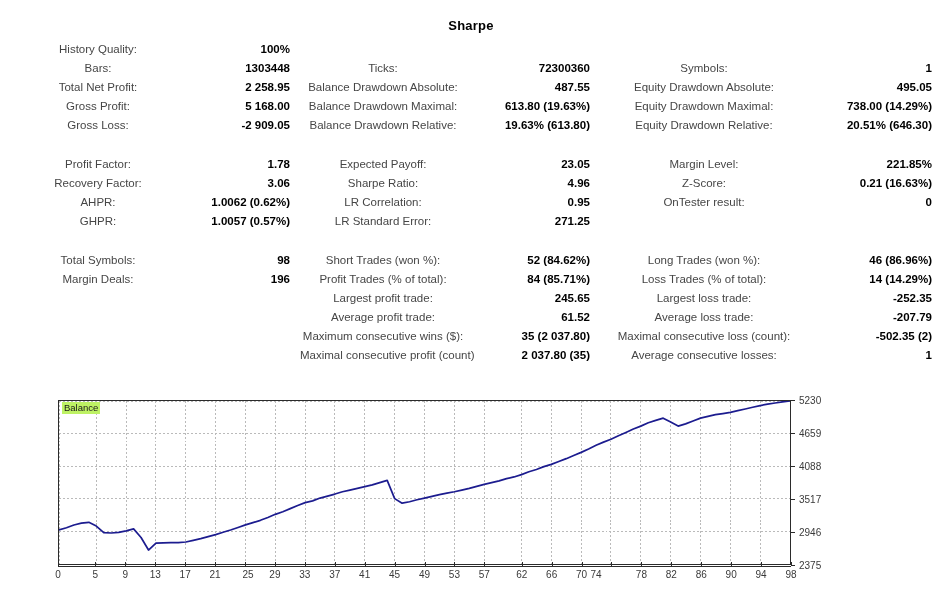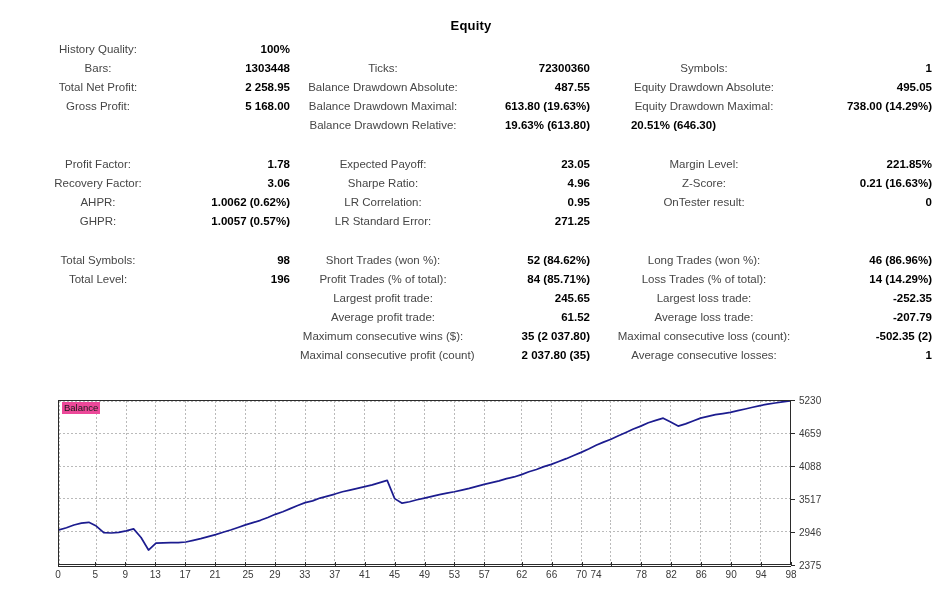--- a/index.html
+++ b/index.html
@@ -96,21 +96,21 @@
     box-sizing: border-box;
     background: #ffffff;
     overflow: hidden;
   }
   .chart-legend {
     position: absolute;
     left: 4px;
     top: 2px;
     font-size: 9.5px;
     color: #1a1a1a;
-    background: #ec4899;
+    background: #bef264;
     padding: 0 2px;
     z-index: 4;
     line-height: 12px;
   }
   .grid-svg, .series-svg {
     position: absolute;
     left: 0; top: 0;
     width: 100%;
     height: 100%;
   }
@@ -178,21 +178,21 @@
     left: 0;
     top: 0;
     width: 733px;
     height: 1px;
     background: #2b2b2b;
   }
 </style>
 </head>
 <body>
 
-<div class="results-title">Equity</div>
+<div class="results-title">Sharpe</div>
 
 <div class="stats-area">
 
   <div class="stats-row">
     <div class="stats-col col-1">
       <div class="stat">
         <span class="lbl">History Quality:</span>
         <span class="val">100%</span>
       </div>
       <div class="stat">
@@ -200,20 +200,24 @@
         <span class="val">1303448</span>
       </div>
       <div class="stat">
         <span class="lbl">Total Net Profit:</span>
         <span class="val">2 258.95</span>
       </div>
       <div class="stat">
         <span class="lbl">Gross Profit:</span>
         <span class="val">5 168.00</span>
       </div>
+      <div class="stat">
+        <span class="lbl">Gross Loss:</span>
+        <span class="val">-2 909.05</span>
+      </div>
     </div>
 
     <div class="stats-col col-2">
       <div class="stat empty">
         <span class="lbl"></span>
         <span class="val"></span>
       </div>
       <div class="stat">
         <span class="lbl">Ticks:</span>
         <span class="val">72300360</span>
@@ -243,20 +247,21 @@
       </div>
       <div class="stat">
         <span class="lbl">Equity Drawdown Absolute:</span>
         <span class="val">495.05</span>
       </div>
       <div class="stat">
         <span class="lbl">Equity Drawdown Maximal:</span>
         <span class="val">738.00 (14.29%)</span>
       </div>
       <div class="stat">
+        <span class="lbl">Equity Drawdown Relative:</span>
         <span class="val">20.51% (646.30)</span>
       </div>
     </div>
   </div>
 
   <div class="group-gap"></div>
 
   <div class="stats-row">
     <div class="stats-col col-1">
       <div class="stat">
@@ -318,21 +323,21 @@
 
   <div class="group-gap"></div>
 
   <div class="stats-row">
     <div class="stats-col col-1">
       <div class="stat">
         <span class="lbl">Total Symbols:</span>
         <span class="val">98</span>
       </div>
       <div class="stat">
-        <span class="lbl">Total Level:</span>
+        <span class="lbl">Margin Deals:</span>
         <span class="val">196</span>
       </div>
       <div class="stat empty">
           <span class="lbl"></span>
           <span class="val"></span>
         </div>
       <div class="stat empty">
           <span class="lbl"></span>
           <span class="val"></span>
         </div>

